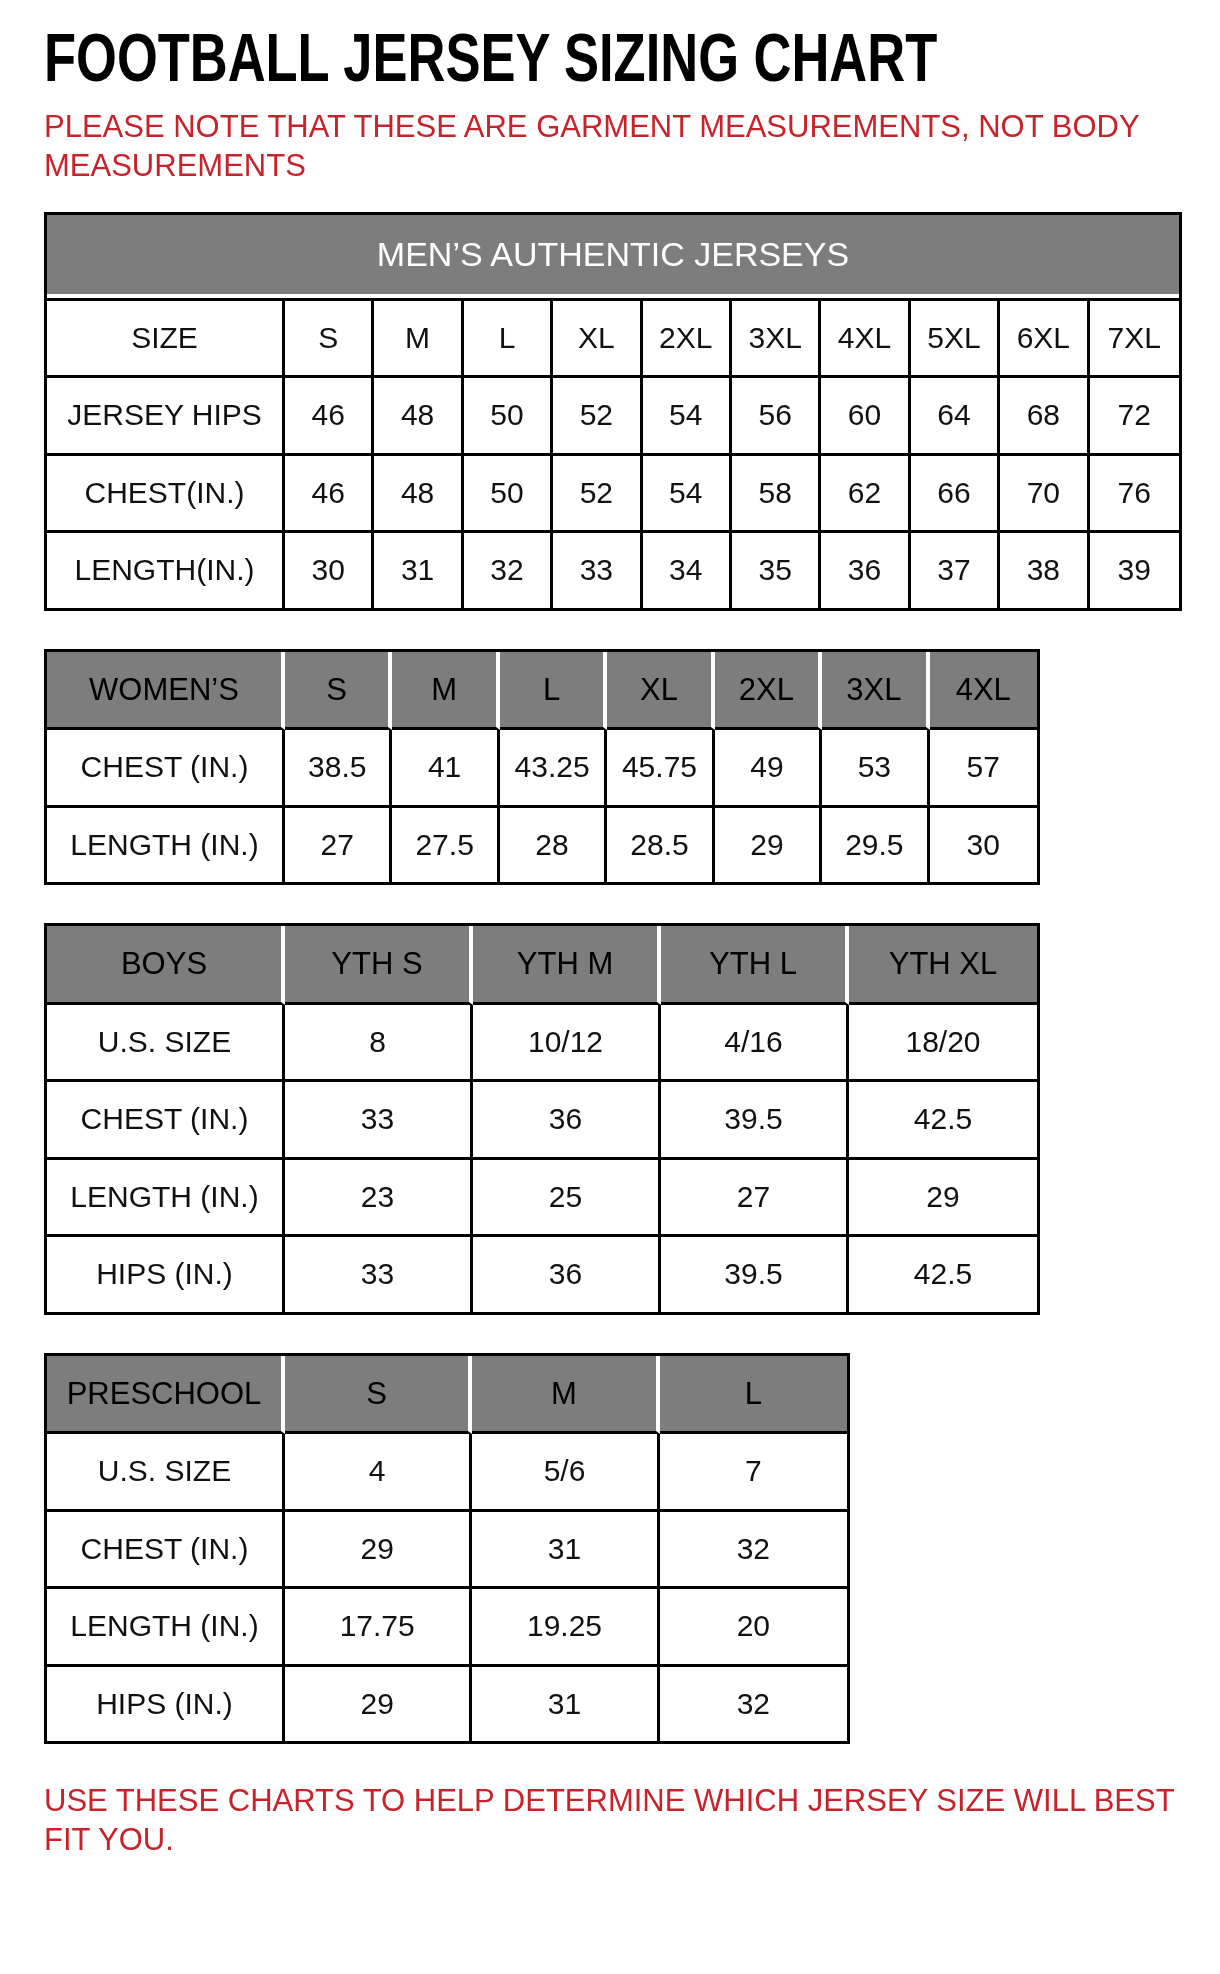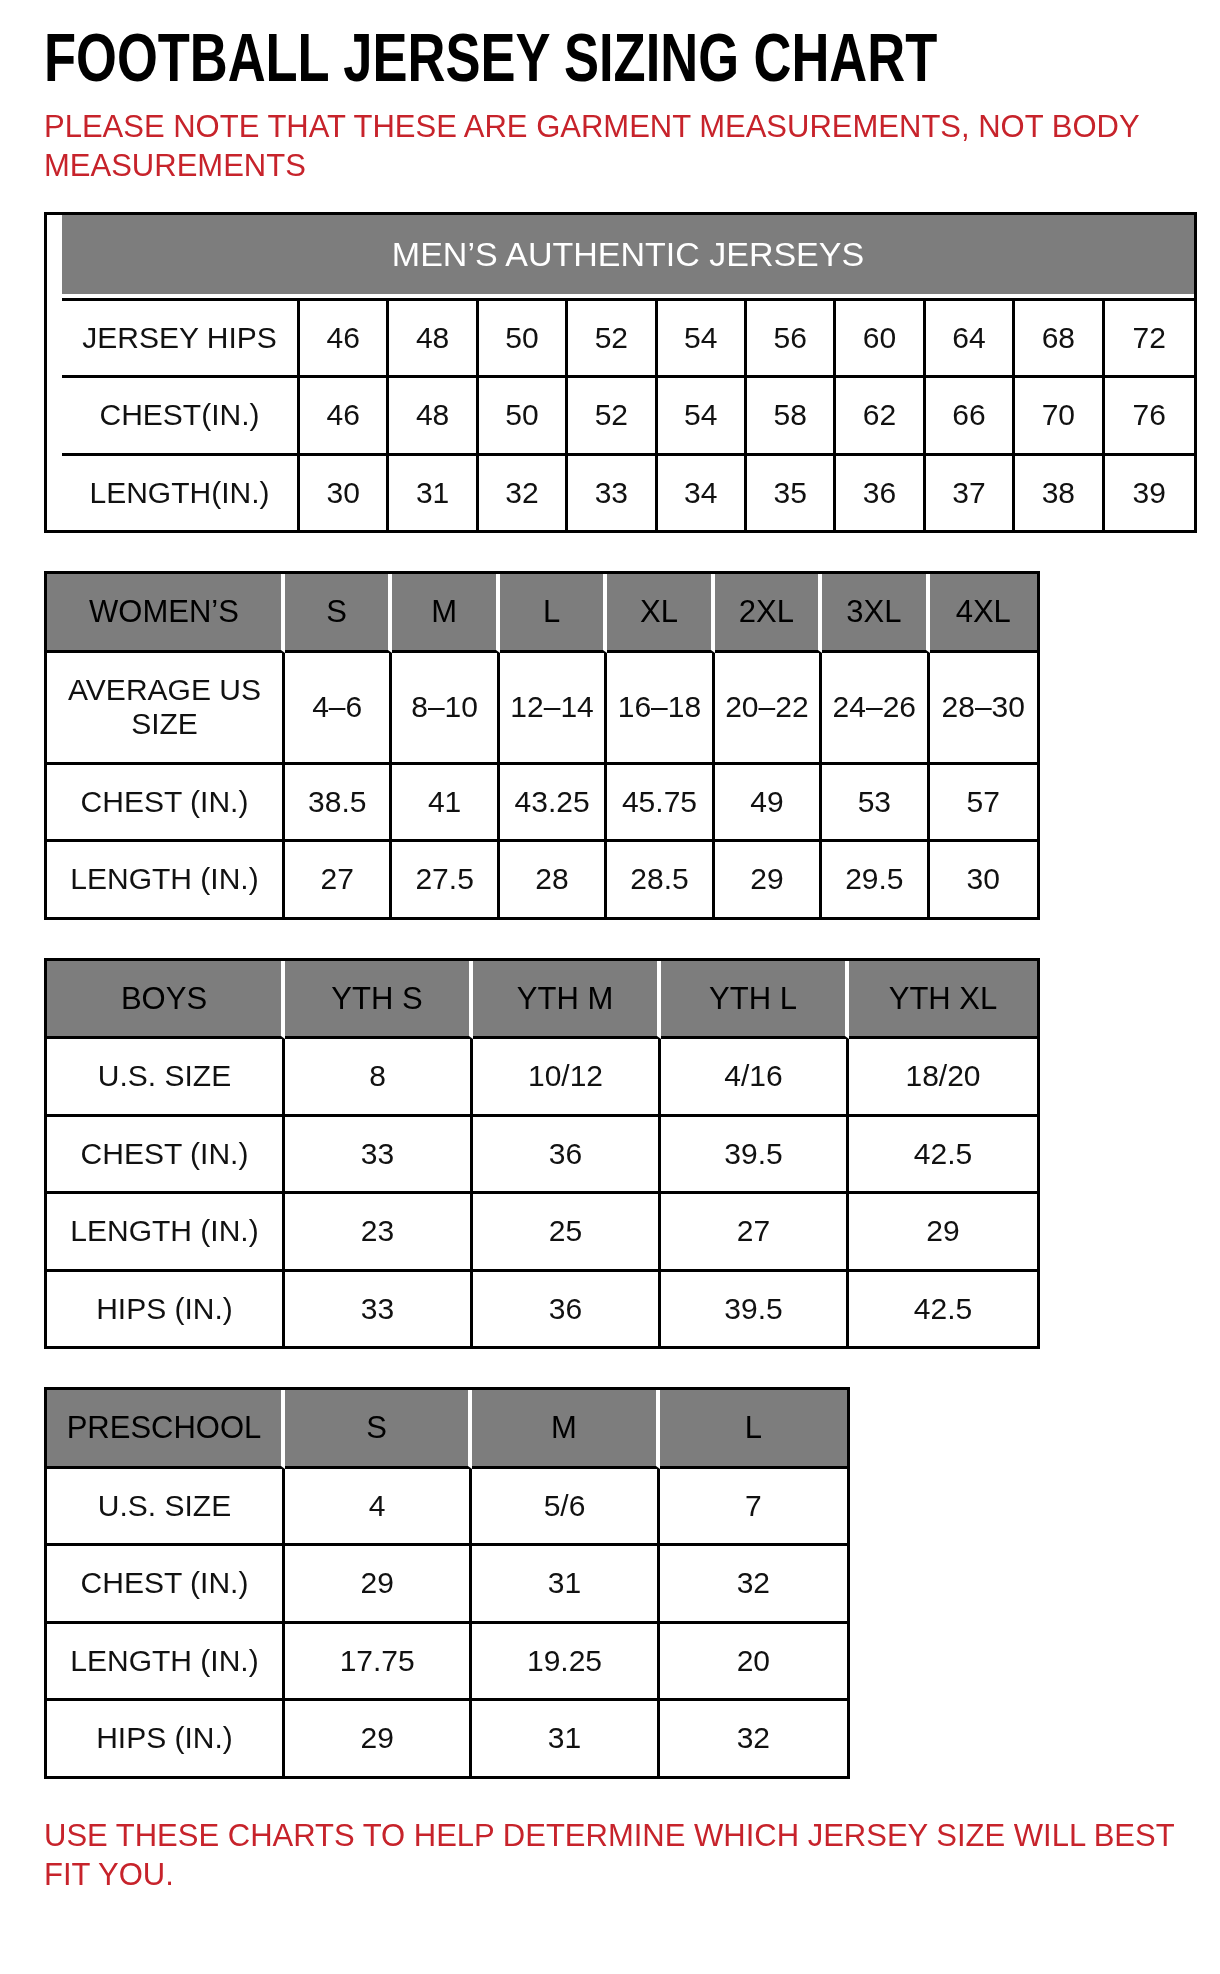--- a/index.html
+++ b/index.html
@@ -33,21 +33,21 @@
     max-width: 1095px;
     font-weight: 400;
   }
   .footer-note { margin-top: 4px; max-width: 1160px; }
 
   .tbl {
     border: 3px solid #000000;
     margin: 0 0 38px 0;
     background: #ffffff;
   }
-  .tbl.mens      { width: 1132px; padding-left: 15px; }
+  .tbl.mens      { width: 1132px; }
   .tbl.womens    { width: 990px; }
   .tbl.boys      { width: 990px; }
   .tbl.preschool { width: 800px; }
 
   .tbl-title {
     background: #7d7d7d;
     color: #ffffff;
     text-align: center;
     font-size: 34px;
     padding: 20px 0;
@@ -98,20 +98,33 @@
   <p class="note">PLEASE NOTE THAT THESE ARE GARMENT MEASUREMENTS, NOT BODY MEASUREMENTS</p>
 
   <section class="tbl mens">
     <div class="tbl-title">MEN’S AUTHENTIC JERSEYS</div>
     <table class="grid">
       <colgroup>
           <col class="c-label">
           <col span="10">
         </colgroup>
       <tbody>
+          <tr>
+            <th>SIZE</th>
+            <td>S</td>
+            <td>M</td>
+            <td>L</td>
+            <td>XL</td>
+            <td>2XL</td>
+            <td>3XL</td>
+            <td>4XL</td>
+            <td>5XL</td>
+            <td>6XL</td>
+            <td>7XL</td>
+          </tr>
           <tr>
             <th>JERSEY HIPS</th>
             <td>46</td>
             <td>48</td>
             <td>50</td>
             <td>52</td>
             <td>54</td>
             <td>56</td>
             <td>60</td>
             <td>64</td>
@@ -159,30 +172,20 @@
             <th>WOMEN’S</th>
             <th>S</th>
             <th>M</th>
             <th>L</th>
             <th>XL</th>
             <th>2XL</th>
             <th>3XL</th>
             <th>4XL</th>
           </tr>
           <tr>
-            <th>AVERAGE US SIZE</th>
-            <td>4–6</td>
-            <td>8–10</td>
-            <td>12–14</td>
-            <td>16–18</td>
-            <td>20–22</td>
-            <td>24–26</td>
-            <td>28–30</td>
-          </tr>
-          <tr>
             <th>CHEST (IN.)</th>
             <td>38.5</td>
             <td>41</td>
             <td>43.25</td>
             <td>45.75</td>
             <td>49</td>
             <td>53</td>
             <td>57</td>
           </tr>
           <tr>

